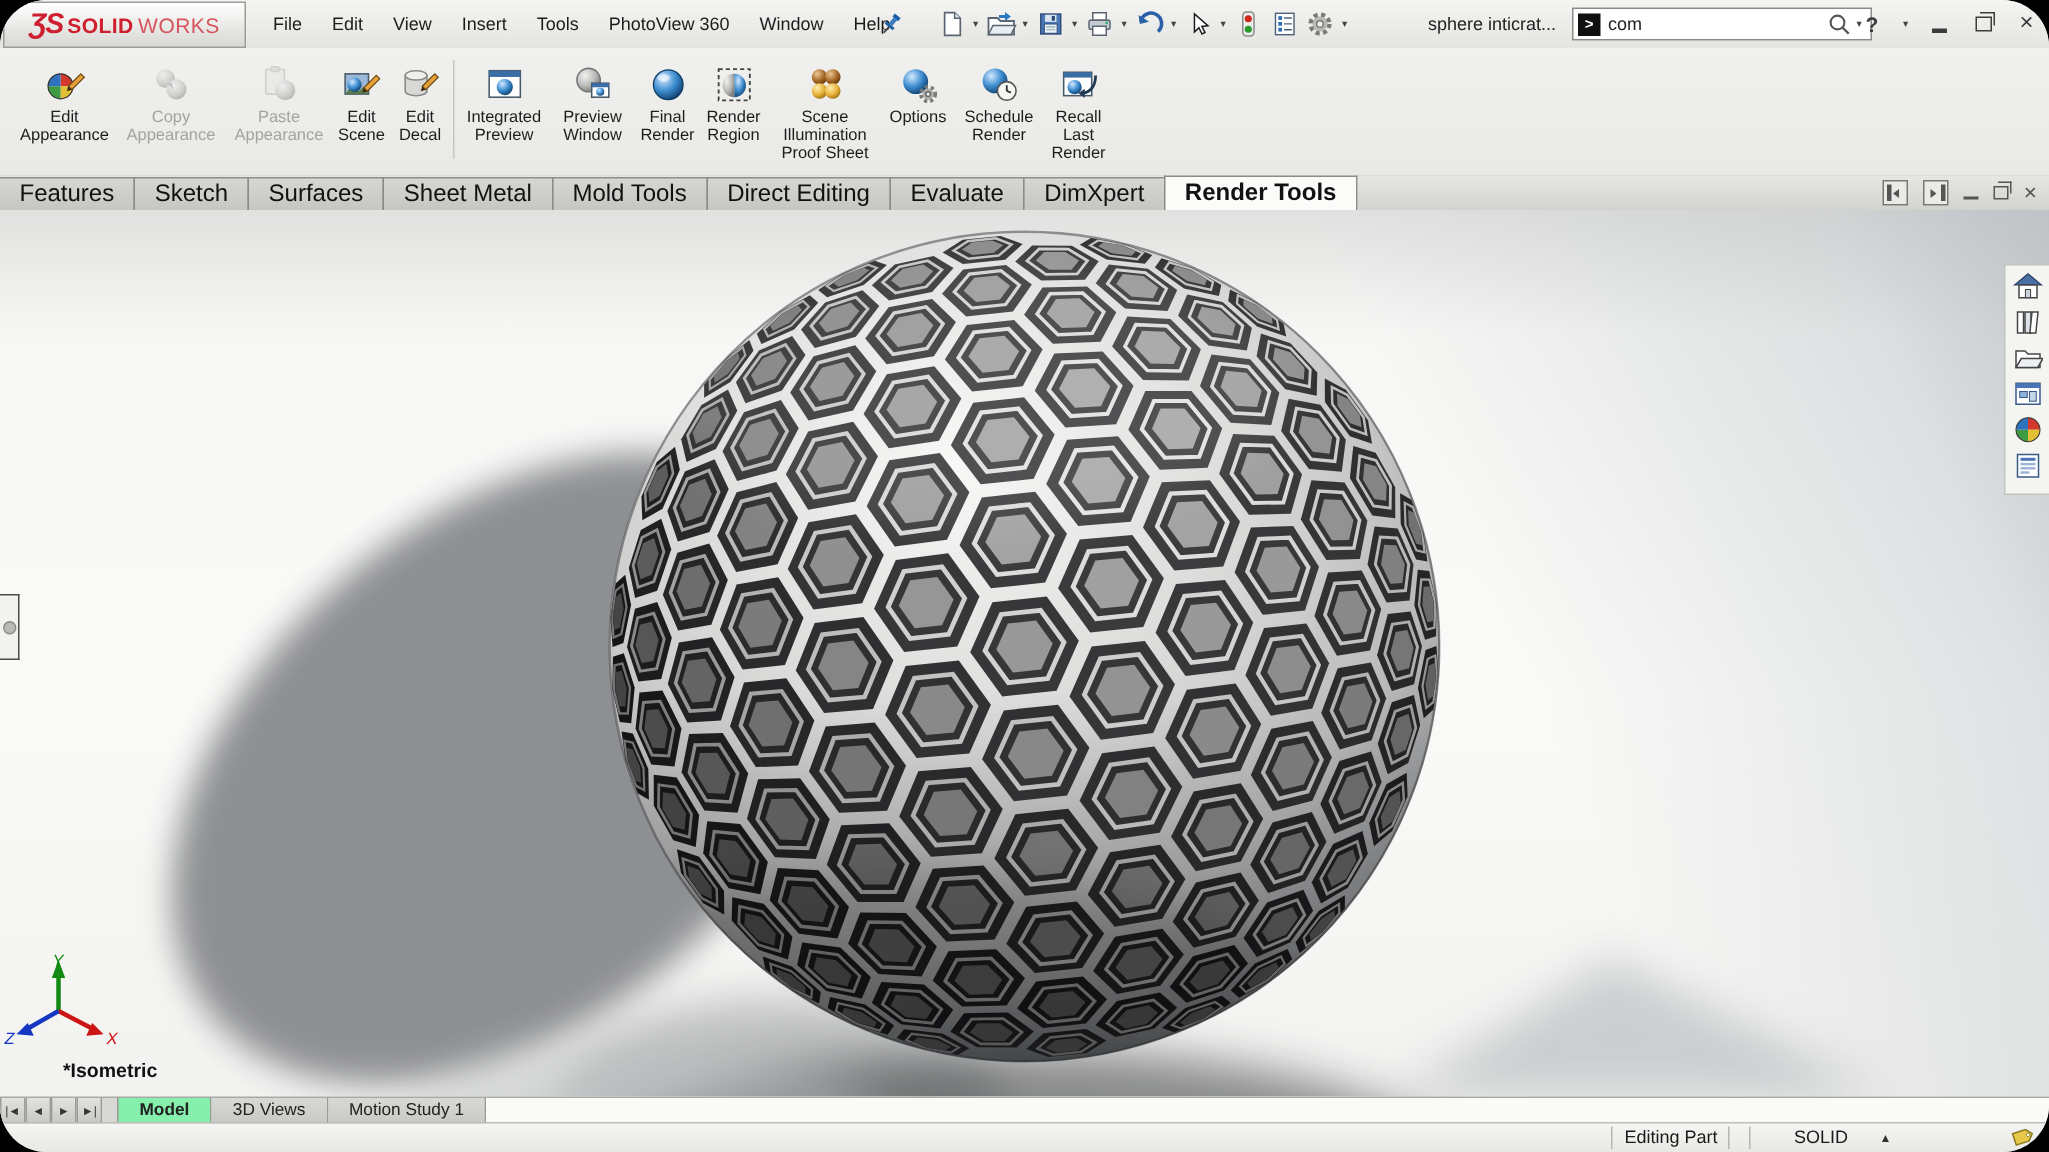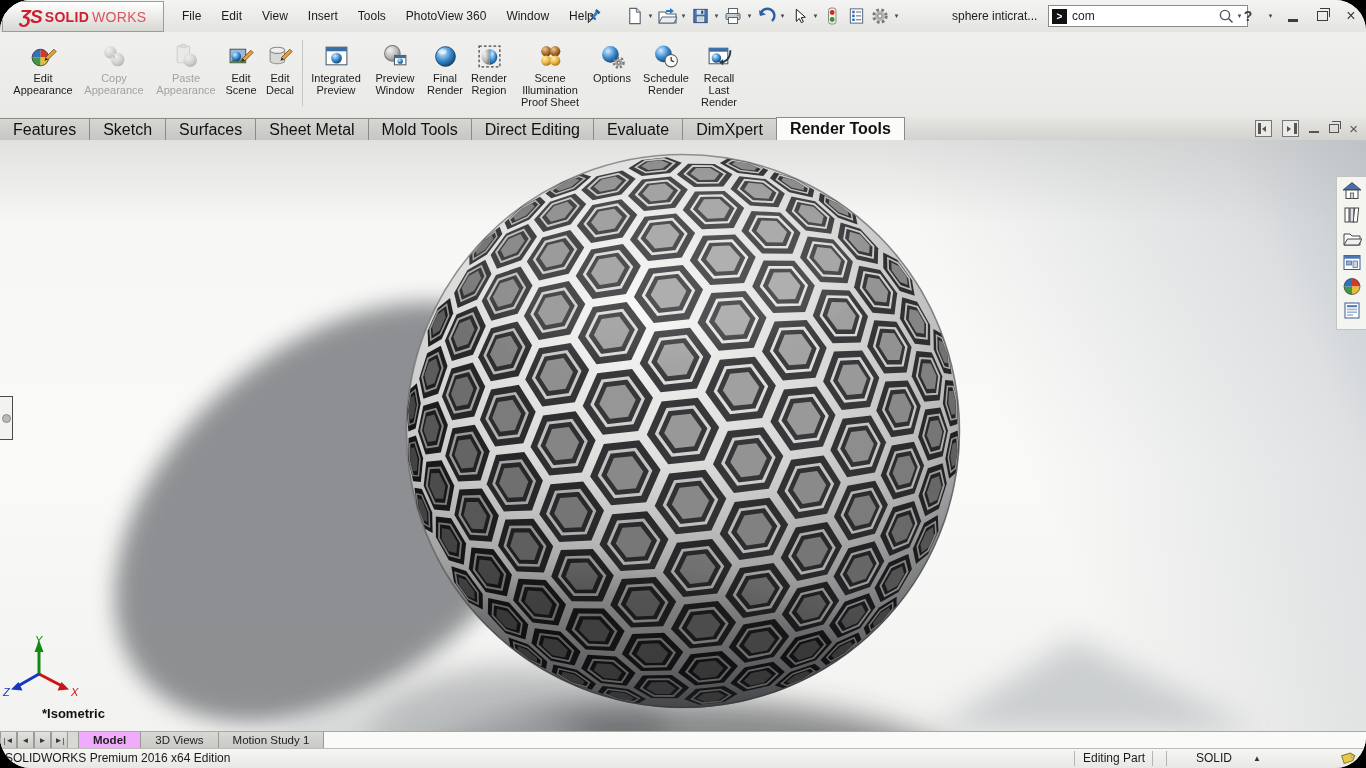--- a/index.html
+++ b/index.html
@@ -74,21 +74,21 @@
     border:1px solid #c3c3c0;border-right:none;display:flex;flex-direction:column;align-items:center;padding:2px 0;gap:1px;}
   .tp-btn{width:25px;height:23px;display:flex;align-items:center;justify-content:center;}
   
   #modeltabs{position:absolute;left:0;top:731px;width:1366px;height:17px;background:#fafaf8;
     border-top:1px solid #a8a8a5;display:flex;align-items:stretch;}
   .nav-btn{width:15px;font-size:8px;color:#333;background:linear-gradient(#e2e2df,#c9c9c6);
     border:1px solid #9a9a97;border-top:none;display:flex;align-items:center;justify-content:center;}
   #mtab-spacer{width:10px;background:#d8d8d5;}
   .mtab{padding:0 14px;font-size:11.5px;line-height:16px;color:#222;background:linear-gradient(#d8d8d5,#c8c8c5);
     border-right:1px solid #9a9a97;cursor:default;}
-  .mtab.active{background:#f0abfc;font-weight:bold;border-left:1px solid #9a9a97;}
+  .mtab.active{background:#86efac;font-weight:bold;border-left:1px solid #9a9a97;}
   
   #statusbar{position:absolute;left:0;top:748px;width:1366px;height:20px;
     background:linear-gradient(#f5f5f3,#e7e7e4);border-top:1px solid #bcbcb9;font-size:12px;color:#1a1a1a;}
   #sb-left{position:absolute;left:5px;top:0;line-height:19px;}
   .sb-sep{position:absolute;top:2px;width:1px;height:15px;background:#b5b5b2;}
   #sb-edit{position:absolute;left:1083px;top:0;line-height:19px;}
   #sb-units{position:absolute;left:1196px;top:0;line-height:19px;}
   #sb-units-arrow{position:absolute;left:1253px;top:0;line-height:19px;font-size:8px;color:#333;}
   #sb-tag{position:absolute;left:1339px;top:2px;}
 </style>
@@ -874,21 +874,20 @@
     <span class="nav-btn">◄</span>
     <span class="nav-btn">►</span>
     <span class="nav-btn">►|</span>
     <span id="mtab-spacer"></span>
     <span class="mtab active">Model</span>
     <span class="mtab">3D Views</span>
     <span class="mtab">Motion Study 1</span>
   </div>
 
   <div id="statusbar">
-    <span id="sb-left">SOLIDWORKS Premium 2016 x64 Edition</span>
     <span class="sb-sep" style="left:1074px"></span>
     <span id="sb-edit">Editing Part</span>
     <span class="sb-sep" style="left:1152px"></span>
     <span class="sb-sep" style="left:1166px"></span>
     <span id="sb-units">SOLID</span>
     <span id="sb-units-arrow">▲</span>
     <span id="sb-tag">
       <svg width="18" height="15" viewBox="0 0 18 15">
           <g transform="rotate(-18 9 8)">
             <path d="M4 3 h9 l3.5 4 -3.5 4 H4 Z" fill="#e8c84a" stroke="#8a7a20"></path>

